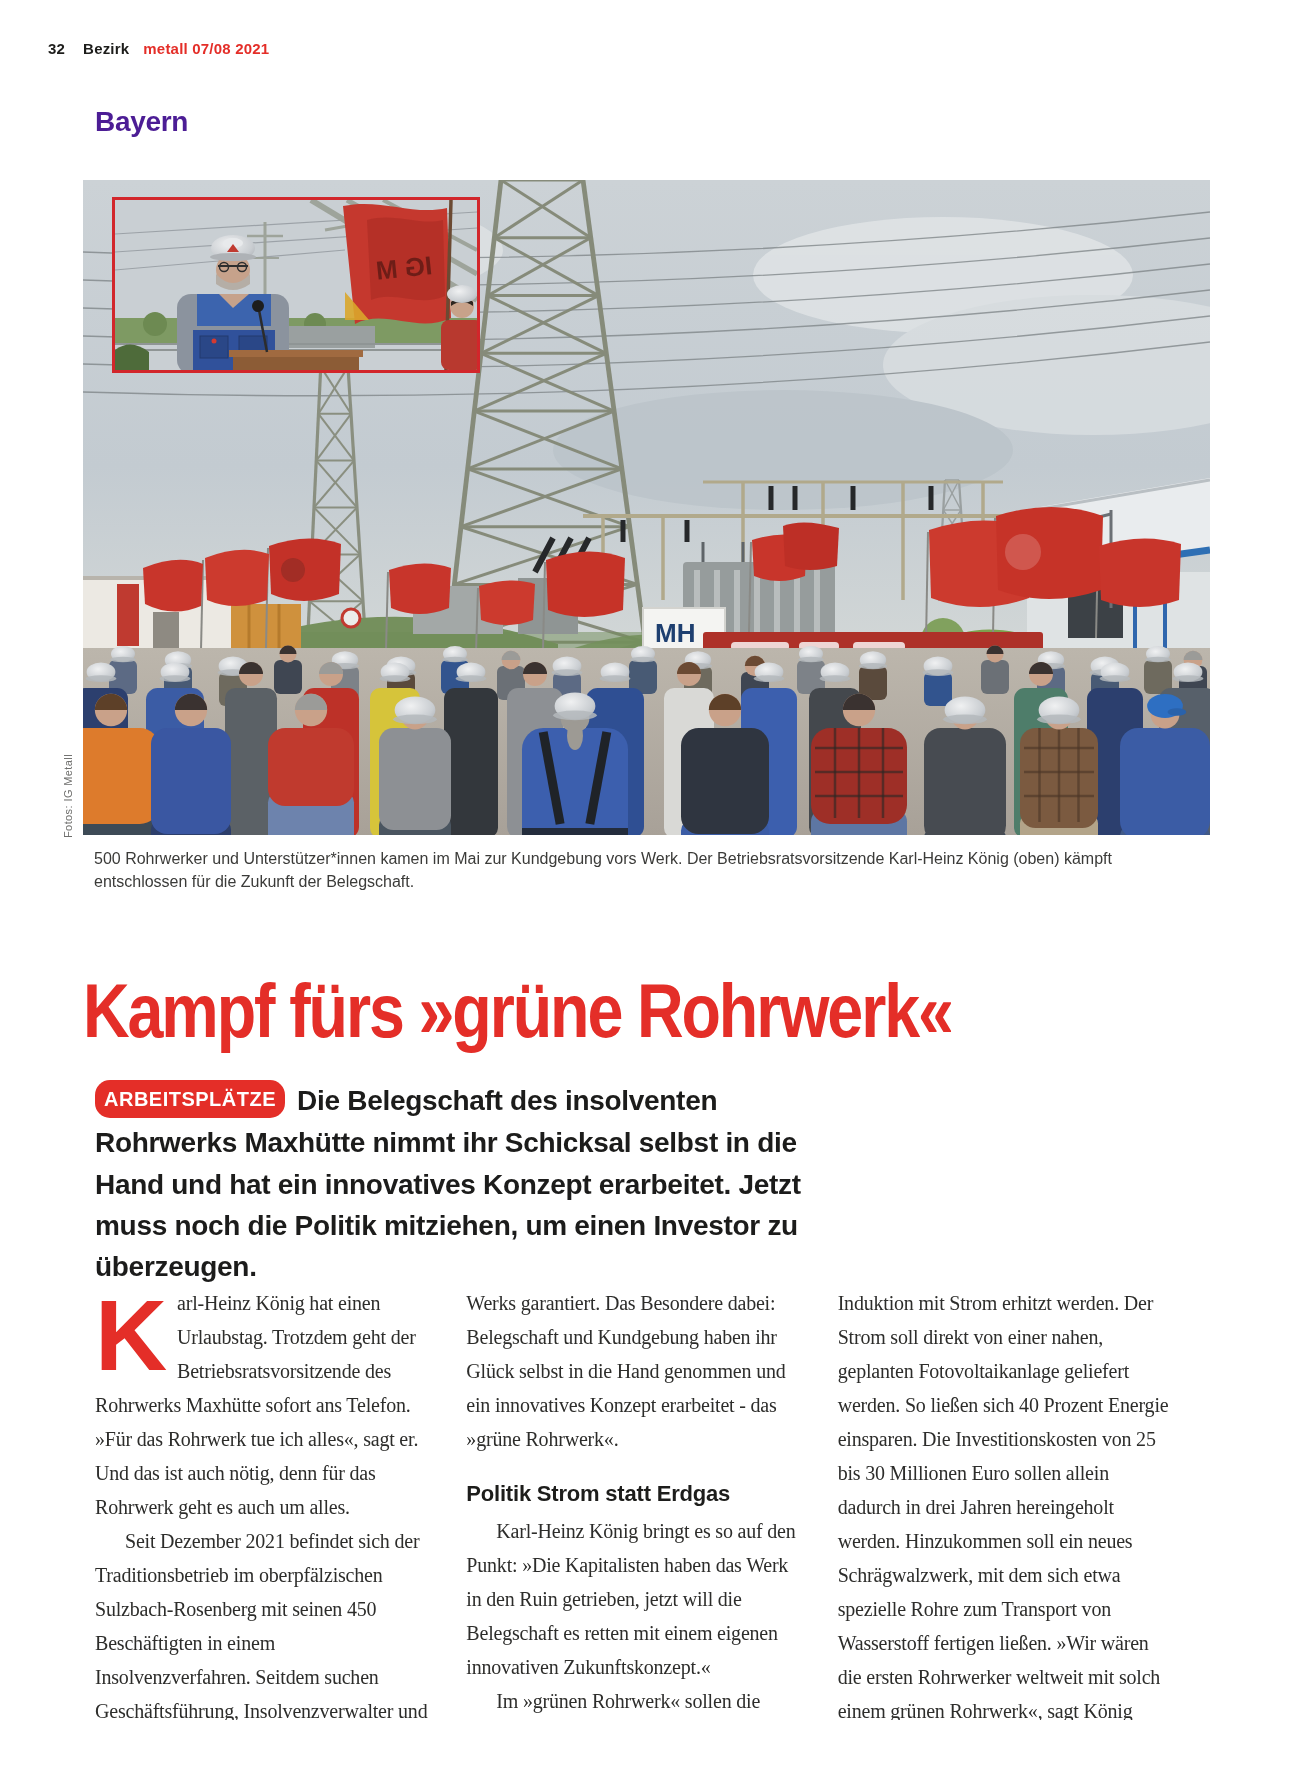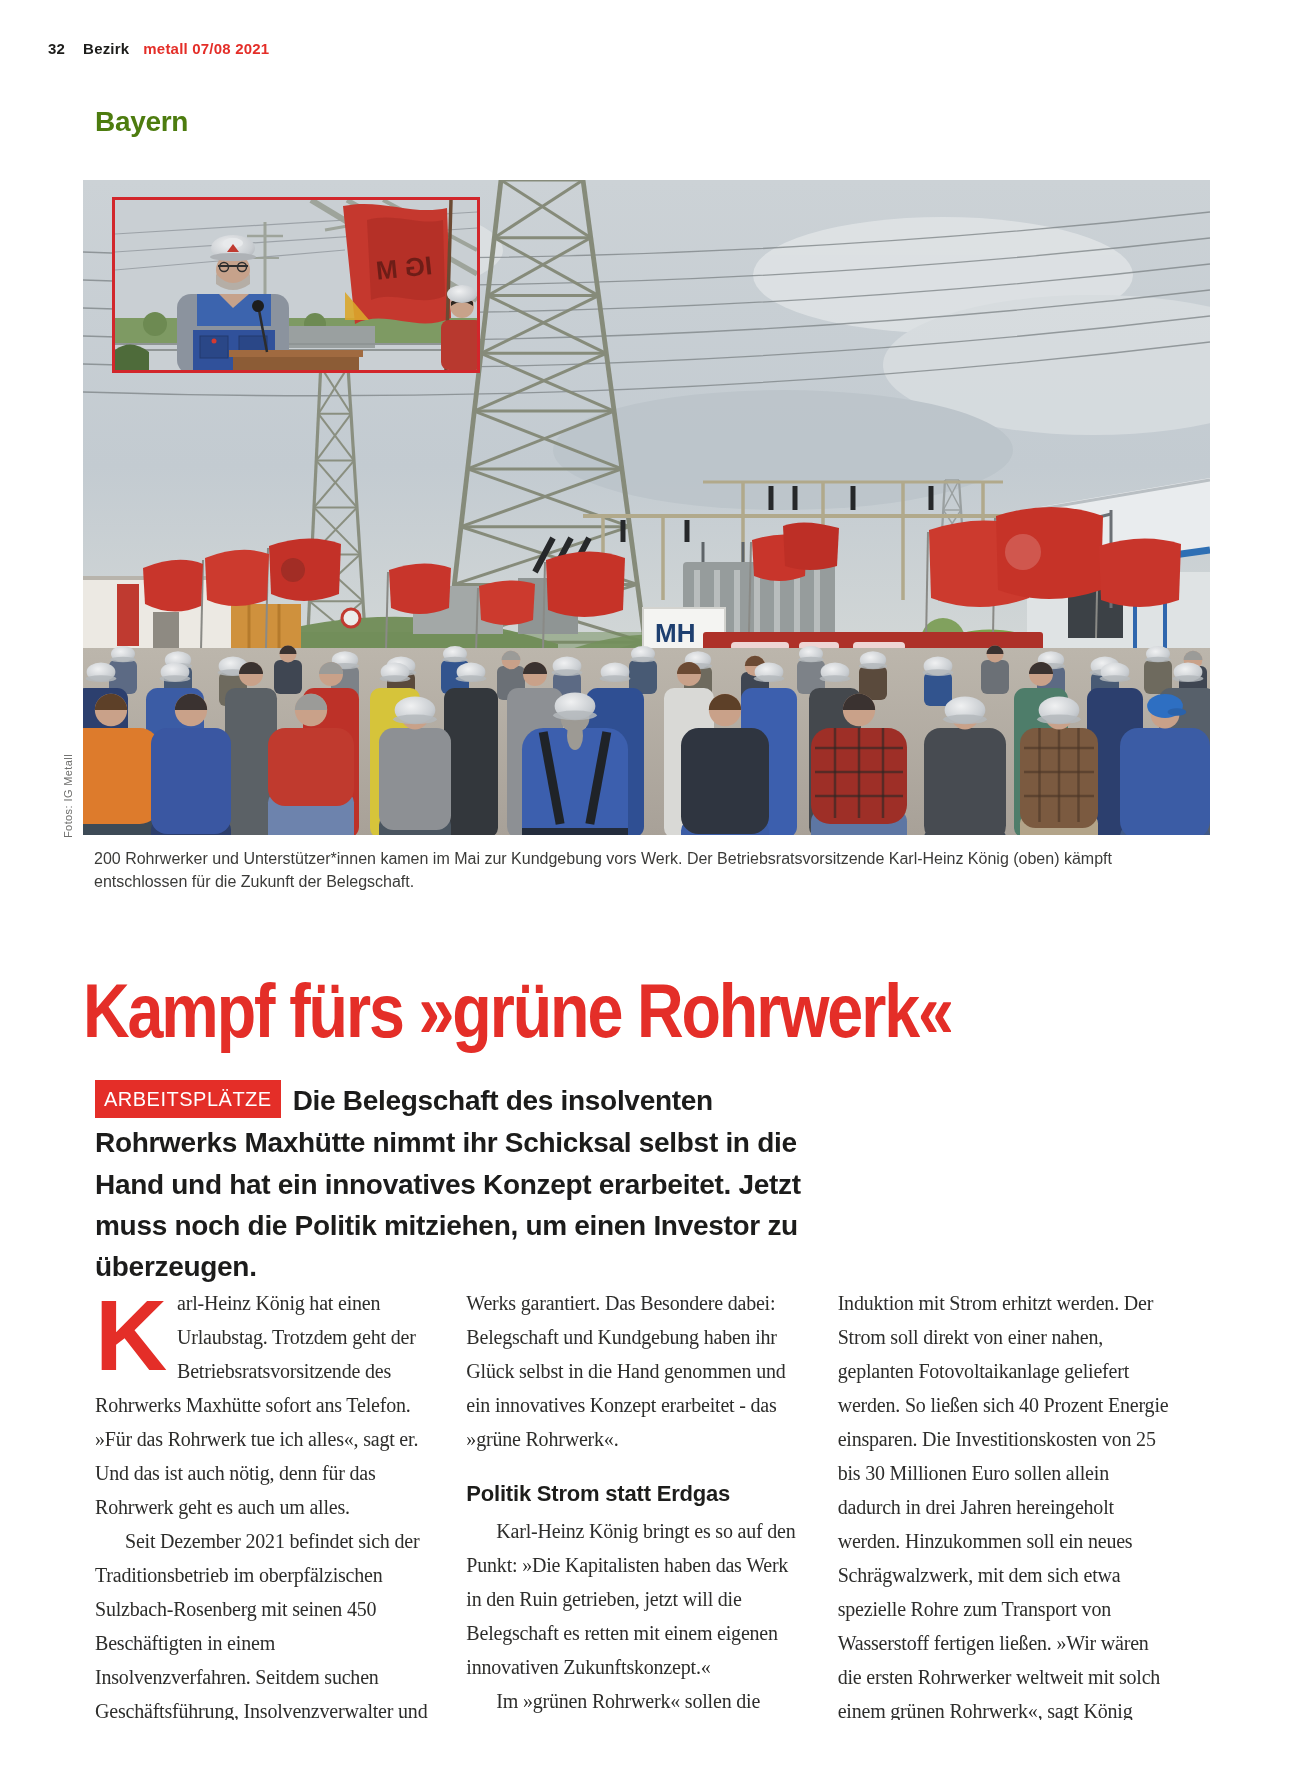--- a/index.html
+++ b/index.html
@@ -5,38 +5,38 @@
   html,body{margin:0;padding:0;background:#ffffff;}
   .page{position:relative;width:1299px;height:1720px;background:#ffffff;overflow:hidden;
         font-family:"Liberation Sans",sans-serif;color:#1d1d1b;}
 
   
   .runhead{position:absolute;left:48px;top:40px;font-size:15px;font-weight:bold;letter-spacing:.2px;}
   .runhead .num{margin-right:18px;color:#1d1d1b;}
   .runhead .sec{margin-right:14px;color:#1d1d1b;}
   .runhead .issue{color:#e42e28;}
 
-  .region{position:absolute;left:95px;top:106px;font-size:28px;font-weight:bold;color:#4d7c0f;letter-spacing:-.3px;}
+  .region{position:absolute;left:95px;top:106px;font-size:28px;font-weight:bold;color:#4c1d95;letter-spacing:-.3px;}
 
   
   .photo{position:absolute;left:83px;top:180px;width:1127px;height:655px;background:#c7ced2;overflow:hidden;}
   .photo svg{display:block;}
   .inset{position:absolute;left:29px;top:17px;width:362px;height:170px;border:3px solid #d2262b;
           background:#c9cfd3;overflow:hidden;box-sizing:content-box;}
   .credit{position:absolute;left:62px;top:838px;transform:rotate(-90deg);transform-origin:0 0;
           font-size:11px;color:#6e6e6c;letter-spacing:.4px;white-space:nowrap;}
   .caption{position:absolute;left:94px;top:848px;width:1056px;font-size:16px;line-height:1.42;color:#3b3b39;}
 
   
   .headline{position:absolute;left:83px;top:916px;font-size:76px;font-weight:bold;color:#e42e28;
             letter-spacing:-2.5px;white-space:nowrap;transform:scaleX(.85);transform-origin:0 50%;}
   .standfirst{position:absolute;left:95px;top:1052px;width:724px;font-size:28px;line-height:1.47;
               font-weight:bold;color:#1c1c1b;letter-spacing:-.3px;}
-  .kicker{display:inline-block;background:#e42e28;color:#ffffff;font-size:20px;font-weight:normal;
-          letter-spacing:.5px;padding:5px 9px 4px 9px;margin-right:12px;position:relative;top:-4px;}
+  .kicker{display:inline-block;background:#e42e28;color:#ffffff;font-size:20px;font-weight:bold;
+          letter-spacing:.5px;padding:5px 9px 4px 9px;margin-right:12px;position:relative;top:-4px;border-radius:15px;}
 
   
   .columns{position:absolute;left:95px;top:1286px;width:1080px;display:grid;
            grid-template-columns:repeat(3,1fr);column-gap:34px;
            font-family:"Liberation Serif",serif;font-size:20px;line-height:34px;color:#2d2d2b;
            letter-spacing:-.2px;}
   .columns p{margin:0;}
   .columns p.indent{text-indent:30px;}
   .dropcap{float:left;font-family:"Liberation Sans",sans-serif;font-weight:bold;color:#e42e28;
            font-size:100px;line-height:82px;margin:8px 10px 0 0;}
@@ -518,21 +518,21 @@
           <path d="M336,102 Q347,92 358,102 L358,106 Q347,98 336,106 Z" fill="#2e2620"></path>
           <ellipse cx="347" cy="94" rx="15" ry="9" fill="url(#helm)"></ellipse>
         </g>
         <path d="M0,150 Q16,138 34,152 L34,170 L0,170 Z" fill="#4e6b3a"></path>
       </svg>
     </div>
   </div>
 
   <div class="credit">Fotos: IG Metall</div>
 
-  <div class="caption">200 Rohrwerker und Unterstützer*innen kamen im Mai zur Kundgebung vors Werk. Der Betriebsratsvorsitzende Karl-Heinz König (oben) kämpft entschlossen für die Zukunft der Belegschaft.</div>
+  <div class="caption">500 Rohrwerker und Unterstützer*innen kamen im Mai zur Kundgebung vors Werk. Der Betriebsratsvorsitzende Karl-Heinz König (oben) kämpft entschlossen für die Zukunft der Belegschaft.</div>
 
   <h1 class="headline">Kampf fürs »grüne Rohrwerk«</h1>
 
   <p class="standfirst"><span class="kicker">ARBEITSPLÄTZE</span><span>Die Belegschaft des insolventen Rohrwerks Maxhütte nimmt ihr Schicksal selbst in die Hand und hat ein innovatives Konzept erarbeitet. Jetzt muss noch die Politik mitziehen, um einen Investor zu überzeugen.</span></p>
 
   <div class="columns">
     <div>
       <p><span class="dropcap">K</span><span>arl-Heinz König hat einen Urlaubstag. Trotzdem geht der Betriebsratsvorsitzende des Rohrwerks Maxhütte sofort ans Telefon. »Für das Rohrwerk tue ich alles«, sagt er. Und das ist auch nötig, denn für das Rohrwerk geht es auch um alles.</span></p>
       <p class="indent">Seit Dezember 2021 befindet sich der Traditionsbetrieb im oberpfälzischen Sulzbach-Rosenberg mit seinen 450 Beschäftigten in einem Insolvenzverfahren. Seitdem suchen Geschäftsführung, Insolvenzverwalter und Betriebsrat einen Investor, der den Fortbestand des</p>
     </div>

